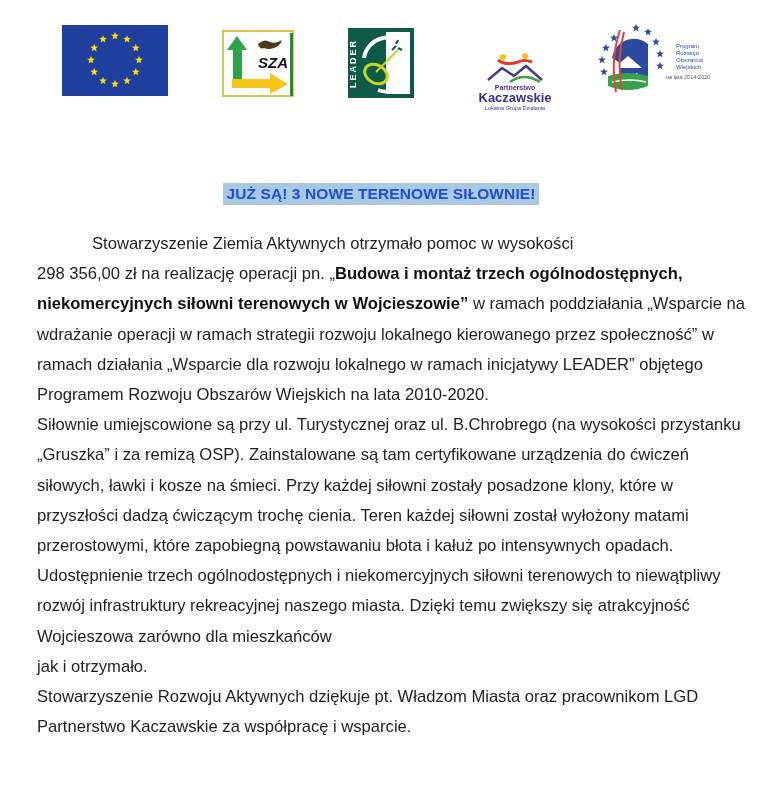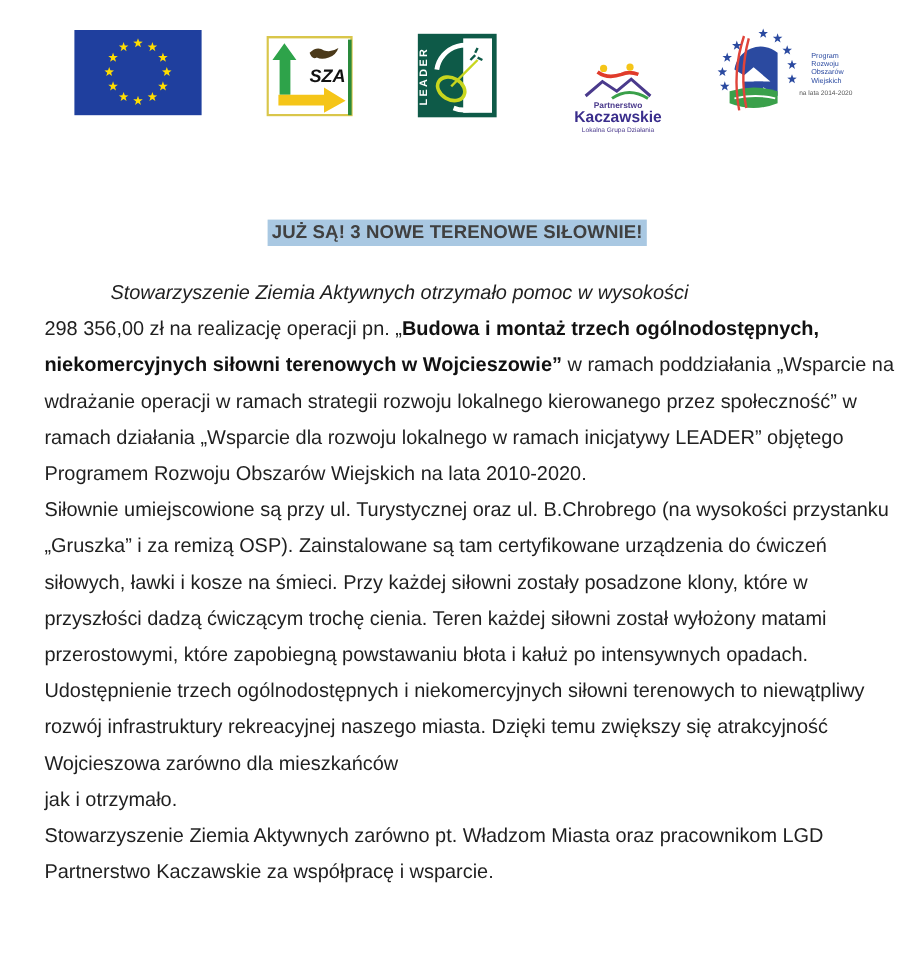--- a/index.html
+++ b/index.html
@@ -7,27 +7,27 @@
          font-family: "Liberation Sans", "DejaVu Sans", sans-serif; color: #1a1a1a; }
   .logos { position: absolute; top: 0; left: 0; width: 762px; height: 110px; }
   .logo { position: absolute; }
   #logo-eu { left: 62px; top: 25px; width: 106px; height: 71px; background: #1f3f9e; }
   #logo-sza { left: 222px; top: 30px; width: 72px; height: 54px; }
   #logo-leader { left: 348px; top: 28px; width: 66px; height: 70px; }
   #logo-kacz { left: 470px; top: 52px; width: 100px; height: 60px; }
   #logo-prow { left: 590px; top: 22px; width: 140px; height: 76px; }
 
   .title-wrap { position: absolute; top: 183px; left: 0; width: 762px; text-align: center; }
-  .title { display: inline-block; background: #a9c8e2; color: #404040;
+  .title { display: inline-block; background: #a9c8e2; color: #1d4ed8;
            font-weight: bold; font-size: 15.5px; padding: 2px 3px; letter-spacing: 0.1px; }
 
   .body-text { position: absolute; left: 37px; top: 229px; width: 710px;
                font-size: 16.6px; line-height: 30.2px; color: #1f1f1f; }
   .body-text p { margin: 0; }
-  .indent { padding-left: 55px; font-style: italic; }
+  .indent { padding-left: 55px; }
   b { font-weight: bold; color: #111; }
 </style>
 </head>
 <body>
 
 <div class="logos">
 
   <div class="logo" id="logo-eu">
     <svg width="106" height="71" viewBox="0 0 106 71" id="eu-svg">
         <polygon points="53.00,6.80 54.00,9.62 56.99,9.70 54.62,11.53 55.47,14.40 53.00,12.70 50.53,14.40 51.38,11.53 49.01,9.70 52.00,9.62" fill="#ffdd00"></polygon>
@@ -116,14 +116,14 @@
   <p>
     <span class="indent">Stowarzyszenie Ziemia Aktywnych otrzymało pomoc w wysokości</span><br>
     <span>298 356,00 zł na realizację operacji pn. „</span><b>Budowa i montaż trzech ogólnodostępnych, niekomercyjnych siłowni terenowych w Wojcieszowie”</b>
     <span>w ramach poddziałania  „Wsparcie na wdrażanie operacji w ramach strategii rozwoju lokalnego kierowanego przez społeczność” w ramach działania „Wsparcie dla rozwoju lokalnego w ramach inicjatywy LEADER” objętego Programem Rozwoju Obszarów Wiejskich na lata 2010-2020.</span>
   </p>
   <p>Siłownie umiejscowione są przy ul. Turystycznej oraz ul. B.Chrobrego (na wysokości przystanku „Gruszka” i  za remizą OSP). Zainstalowane są tam certyfikowane urządzenia do ćwiczeń siłowych, ławki i kosze na śmieci. Przy każdej siłowni zostały posadzone klony, które w przyszłości dadzą ćwiczącym trochę cienia. Teren każdej siłowni został wyłożony matami przerostowymi, które zapobiegną powstawaniu błota i kałuż po intensywnych opadach.</p>
   <p>
     <span>Udostępnienie trzech ogólnodostępnych i niekomercyjnych siłowni terenowych to niewątpliwy rozwój infrastruktury rekreacyjnej naszego miasta. Dzięki temu zwiększy się atrakcyjność Wojcieszowa zarówno dla mieszkańców</span><br>
     <span>jak i otrzymało.</span>
   </p>
-  <p>Stowarzyszenie Ziemia Aktywnych zarówno pt. Władzom Miasta oraz pracownikom LGD Partnerstwo Kaczawskie za współpracę i wsparcie.</p>
+  <p>Stowarzyszenie Rozwoju Aktywnych dziękuje pt. Władzom Miasta oraz pracownikom LGD Partnerstwo Kaczawskie za współpracę i wsparcie.</p>
 </div>
 
 </body></html>

